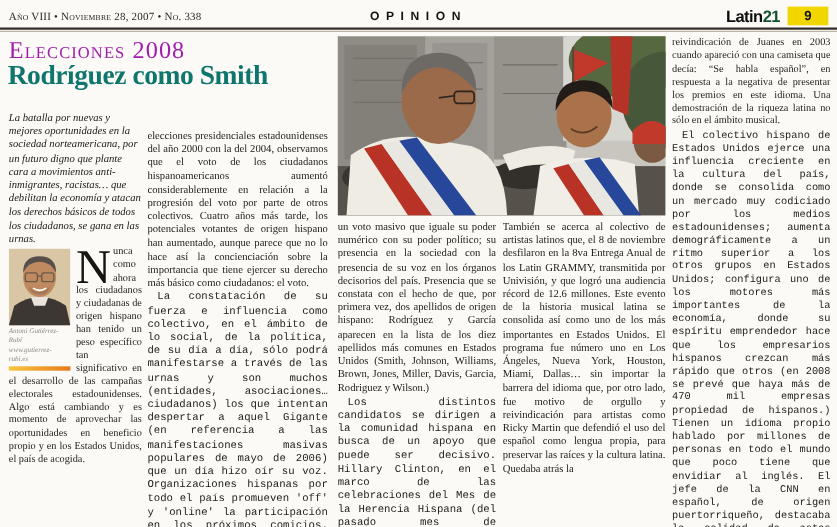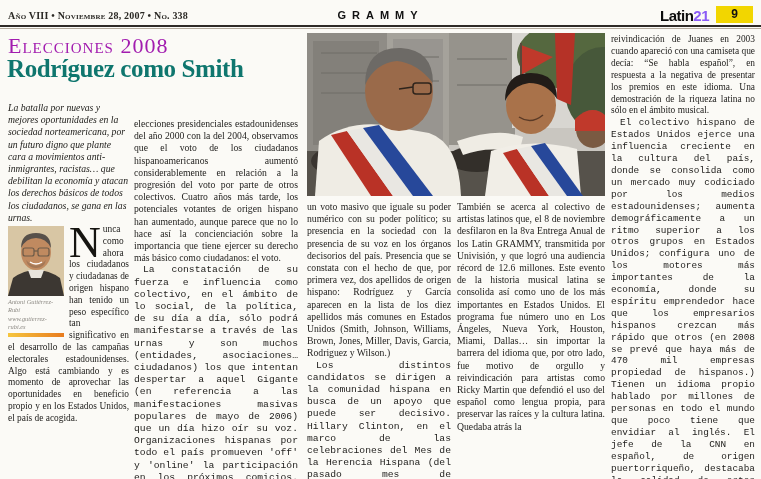--- a/index.html
+++ b/index.html
@@ -3,25 +3,25 @@
 <meta charset="utf-8">
 <style>
   html,body{margin:0;padding:0;}
   body{
     width:761px;height:479px;position:relative;overflow:hidden;
     background:#fbfaf6;color:#1d1c1a;
     font-family:"Liberation Serif", serif;
   }
   
   .masthead{position:absolute;left:8px;right:8px;top:5px;height:20px;}
-  .issue-line{position:absolute;left:0;top:5px;font-size:10px;font-variant:small-caps;letter-spacing:.2px;color:#2a2824;white-space:nowrap;font-weight:bold;}
+  .issue-line{position:absolute;left:0;top:5px;font-size:10px;font-variant:small-caps;letter-spacing:.2px;color:#2a2824;white-space:nowrap;}
   .section-title{position:absolute;left:0;right:0;top:4px;text-align:center;
     font-family:"Liberation Sans",sans-serif;font-weight:bold;font-size:11px;letter-spacing:6px;color:#111;}
   .brand{position:absolute;right:44px;top:2px;font-family:"Liberation Sans",sans-serif;font-weight:bold;font-size:15px;letter-spacing:-0.5px;color:#0d0d0d;white-space:nowrap;}
-  .brand .num{color:#8b5cf6;}
+  .brand .num{color:#14532d;}
   .page-box{position:absolute;right:0;top:1px;width:37px;height:17px;background:#f2d600;
     font-family:"Liberation Sans",sans-serif;font-weight:bold;font-size:12px;color:#111;
     text-align:center;line-height:17px;}
   .rule-main{position:absolute;left:0;right:0;top:25px;height:2px;background:#2e2a26;}
   .rule-sub{position:absolute;left:0;right:0;top:28px;height:1px;background:#b4ab9e;}
 
   
   .kicker{position:absolute;left:8px;top:33px;font-variant:small-caps;font-size:22px;letter-spacing:1px;color:#a21caf;}
   .headline{position:absolute;left:7px;top:55px;font-size:25px;font-weight:bold;letter-spacing:-0.4px;color:#0f766e;white-space:nowrap;}
 
@@ -48,21 +48,21 @@
   .author-bar{height:4px;margin-top:3px;background:linear-gradient(90deg,#f6c63e,#e87b1e);}
 
   .dropcap{float:left;font-size:44px;line-height:33px;padding:2px 2px 0 0;font-weight:normal;color:#161511;}
   .col-a .body-p{font-size:9.4px;line-height:11.8px;}
 </style>
 </head>
 <body>
 
 <div class="masthead">
   <div class="issue-line">Año VIII • Noviembre 28, 2007 • No. 338</div>
-  <div class="section-title">GRAMMY</div>
+  <div class="section-title">OPINION</div>
   <div class="brand"><span>Latin</span><span class="num">21</span></div>
   <div class="page-box">9</div>
 </div>
 <div class="rule-main"></div>
 <div class="rule-sub"></div>
 
 <div class="kicker">Elecciones 2008</div>
 <div class="headline">Rodríguez como Smith</div>
 
 <div class="photo">

